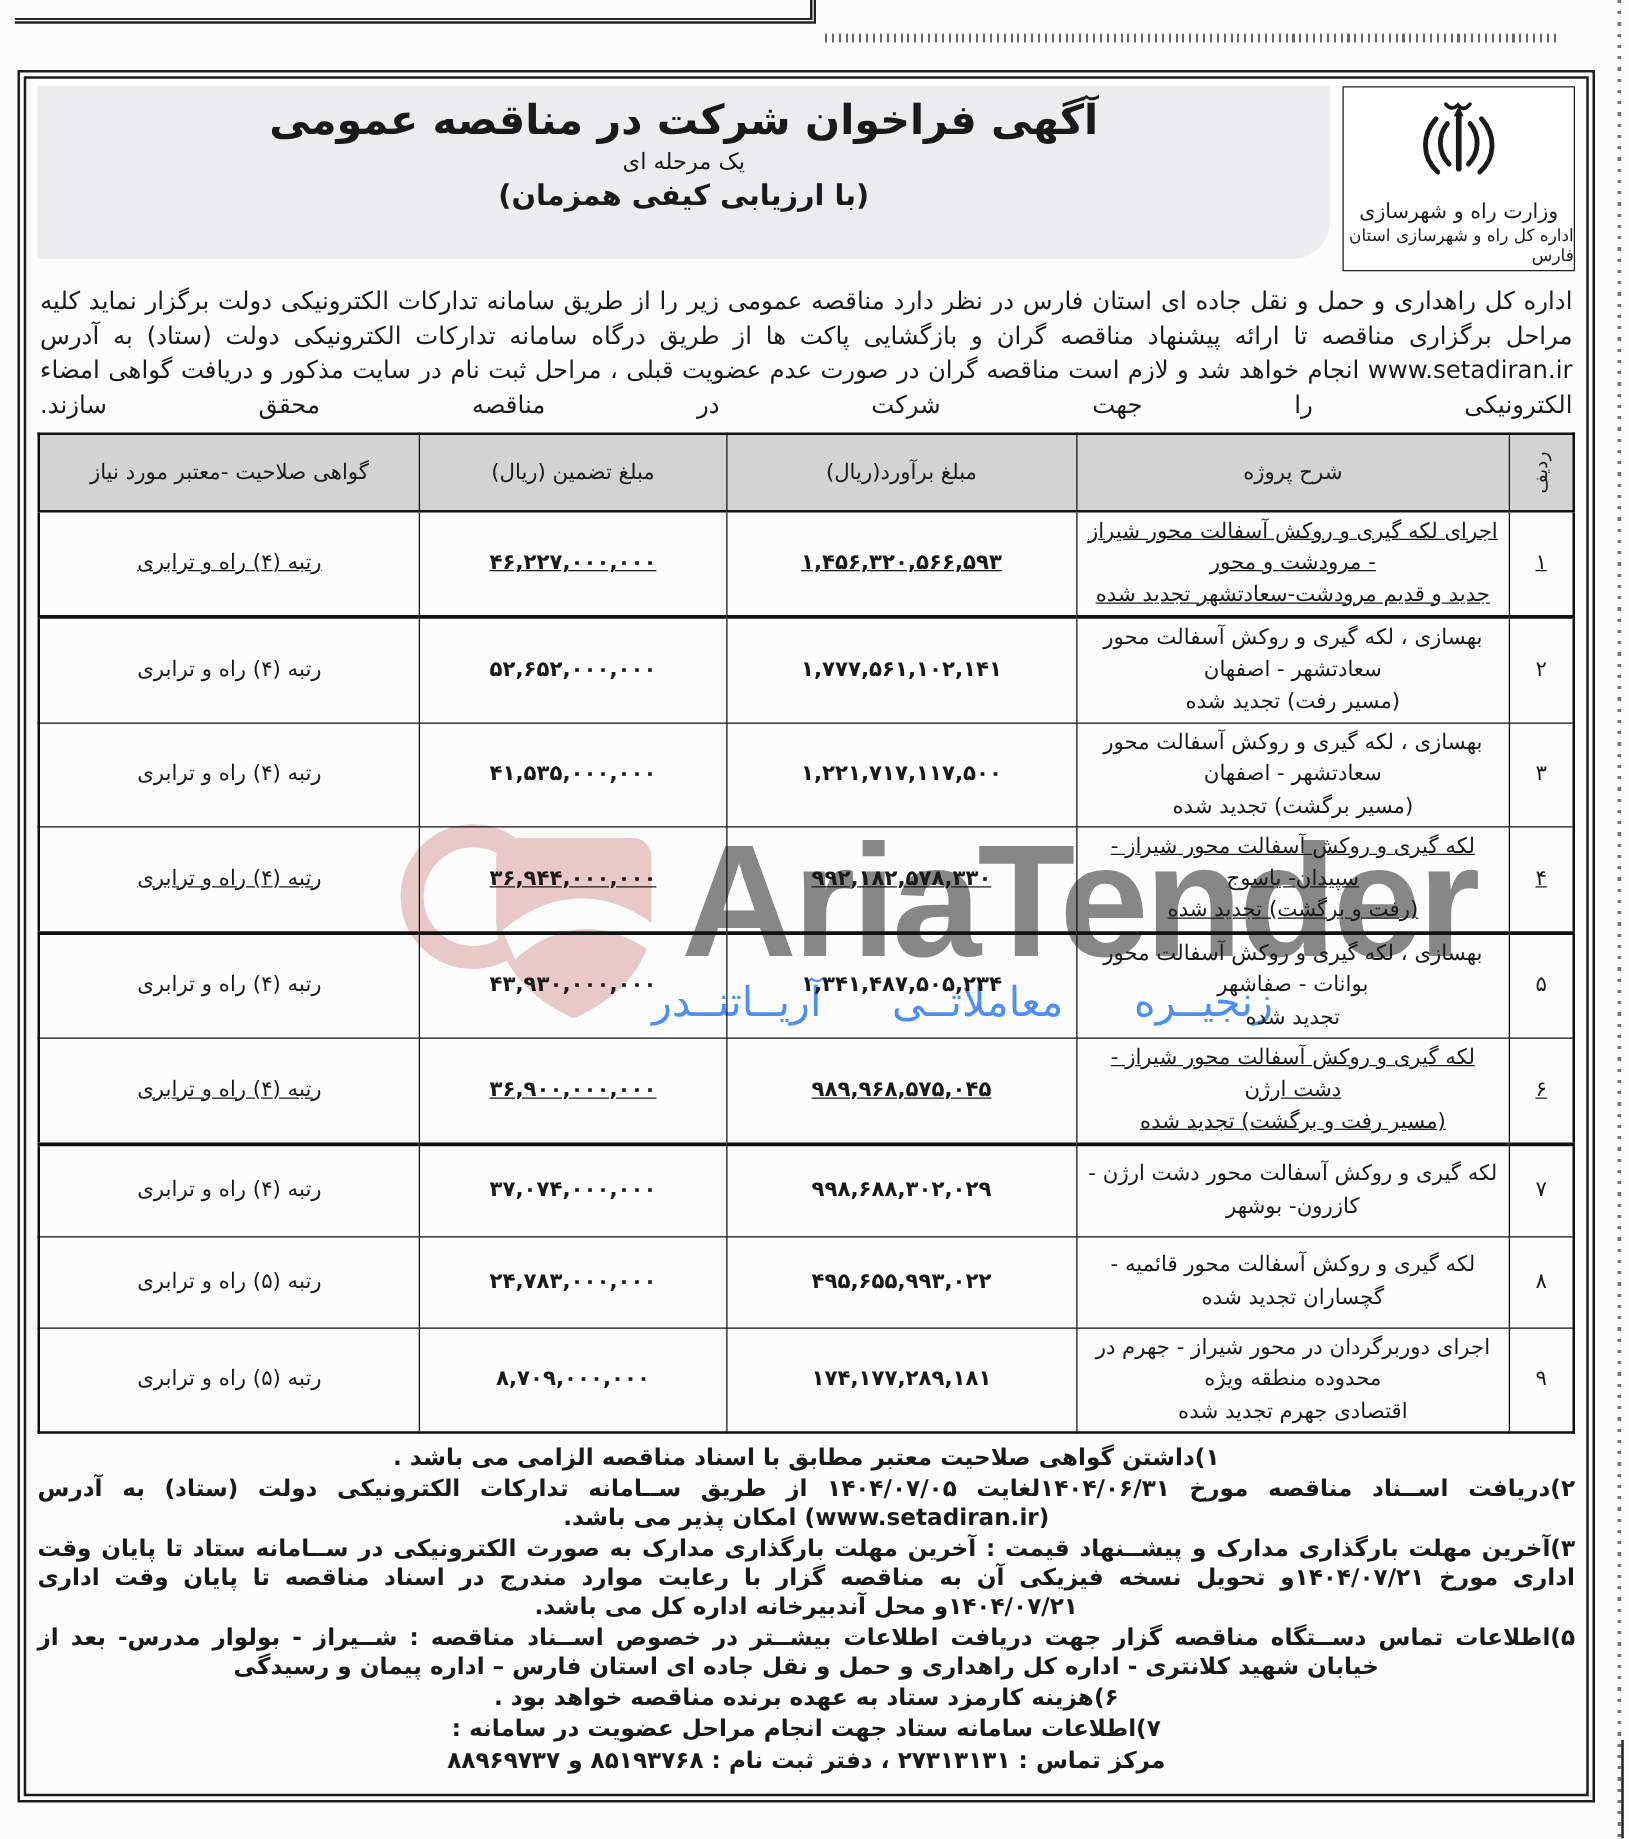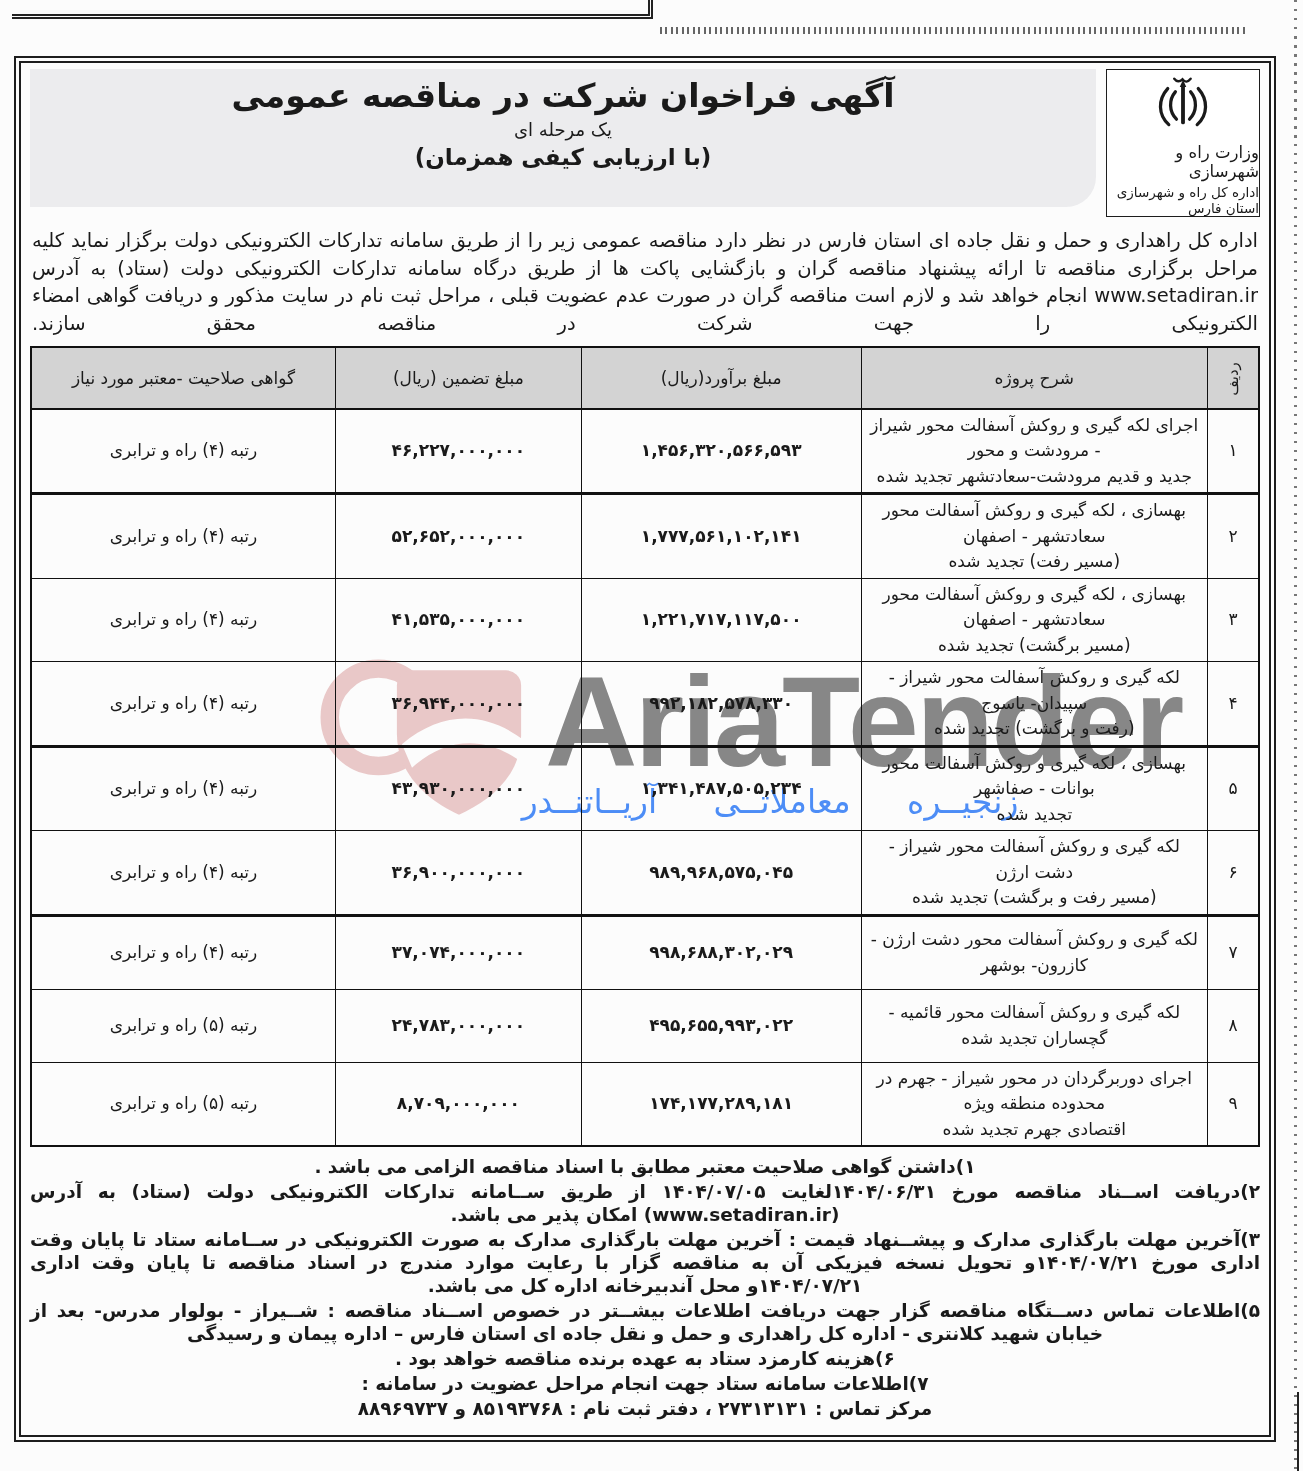--- a/index.html
+++ b/index.html
@@ -21,21 +21,21 @@
        font-weight:bold;font-size:128px;letter-spacing:-3px;color:#737373;opacity:.85;}
   .wm-tagline{position:absolute;left:330px;top:782px;width:880px;text-align:center;direction:rtl;
        font-size:33px;color:#3b82f6;word-spacing:46px;opacity:.9;}
   
   .doc{position:absolute;left:14px;top:56px;width:1262px;height:1386px;
        border:2px solid #1d1d1d;padding:3px;box-sizing:border-box;z-index:2;}
   .doc-inner{width:100%;height:100%;border:2px solid #1d1d1d;box-sizing:border-box;
        direction:rtl;padding:6px 9px;overflow:hidden;}
   
   .hdr{display:flex;align-items:flex-start;gap:10px;}
-  .logo-box{width:154px;height:148px;border:1.5px solid #1d1d1d;box-sizing:border-box;
+  .logo-box{width:186px;height:148px;border:1.5px solid #1d1d1d;box-sizing:border-box;
        display:flex;flex-direction:column;align-items:center;justify-content:center;
        background:#fff;flex:0 0 auto;}
   .logo-box .ministry{font-size:16.5px;margin-top:2px;}
   .logo-box .dept{font-size:13.5px;margin-top:3px;}
   .banner{flex:1;background:#ececee;border-bottom-right-radius:30px;min-height:138px;
        text-align:center;padding-top:6px;box-sizing:border-box;}
   .banner .title{font-size:33px;font-weight:bold;line-height:1.25;}
   .banner .sub1{font-size:18px;margin-top:3px;}
   .banner .sub2{font-size:23px;font-weight:bold;margin-top:4px;}
   
@@ -45,21 +45,21 @@
   table.tender{width:100%;border-collapse:collapse;margin-top:8px;border:2.5px solid #111;}
   table.tender th,table.tender td{border:1.5px solid #111;text-align:center;vertical-align:middle;
        padding:3px 6px;}
   table.tender thead th{background:#d3d3d3;font-size:17px;font-weight:normal;height:54px;}
   table.tender thead th{border-bottom-width:2px;}
   col.c-row{width:4.2%;} col.c-desc{width:28.2%;} col.c-est{width:22.8%;}
   col.c-gua{width:20%;} col.c-cert{width:24.8%;}
   table.tender td{height:66px;font-size:17px;line-height:1.5;}
   td[data-name="project-description-cell"]{white-space:pre-line;}
   td[data-name="estimate-cell"],td[data-name="guarantee-cell"]{font-weight:bold;font-size:16px;}
-  tr.thick td{border-bottom-width:3.5px;}
+  tr.thick td{border-bottom-width:3.5px;text-decoration:underline;}
   .rot{display:inline-block;transform:rotate(-90deg);white-space:nowrap;font-size:15px;}
   
   .notes{margin-top:9px;font-size:18.5px;line-height:1.24;font-weight:bold;}
   .note{text-align:justify;text-align-last:center;margin-bottom:2px;}
 </style>
 </head>
 <body>
 
 <div id="page" data-name="newspaper-tender-page">
 

